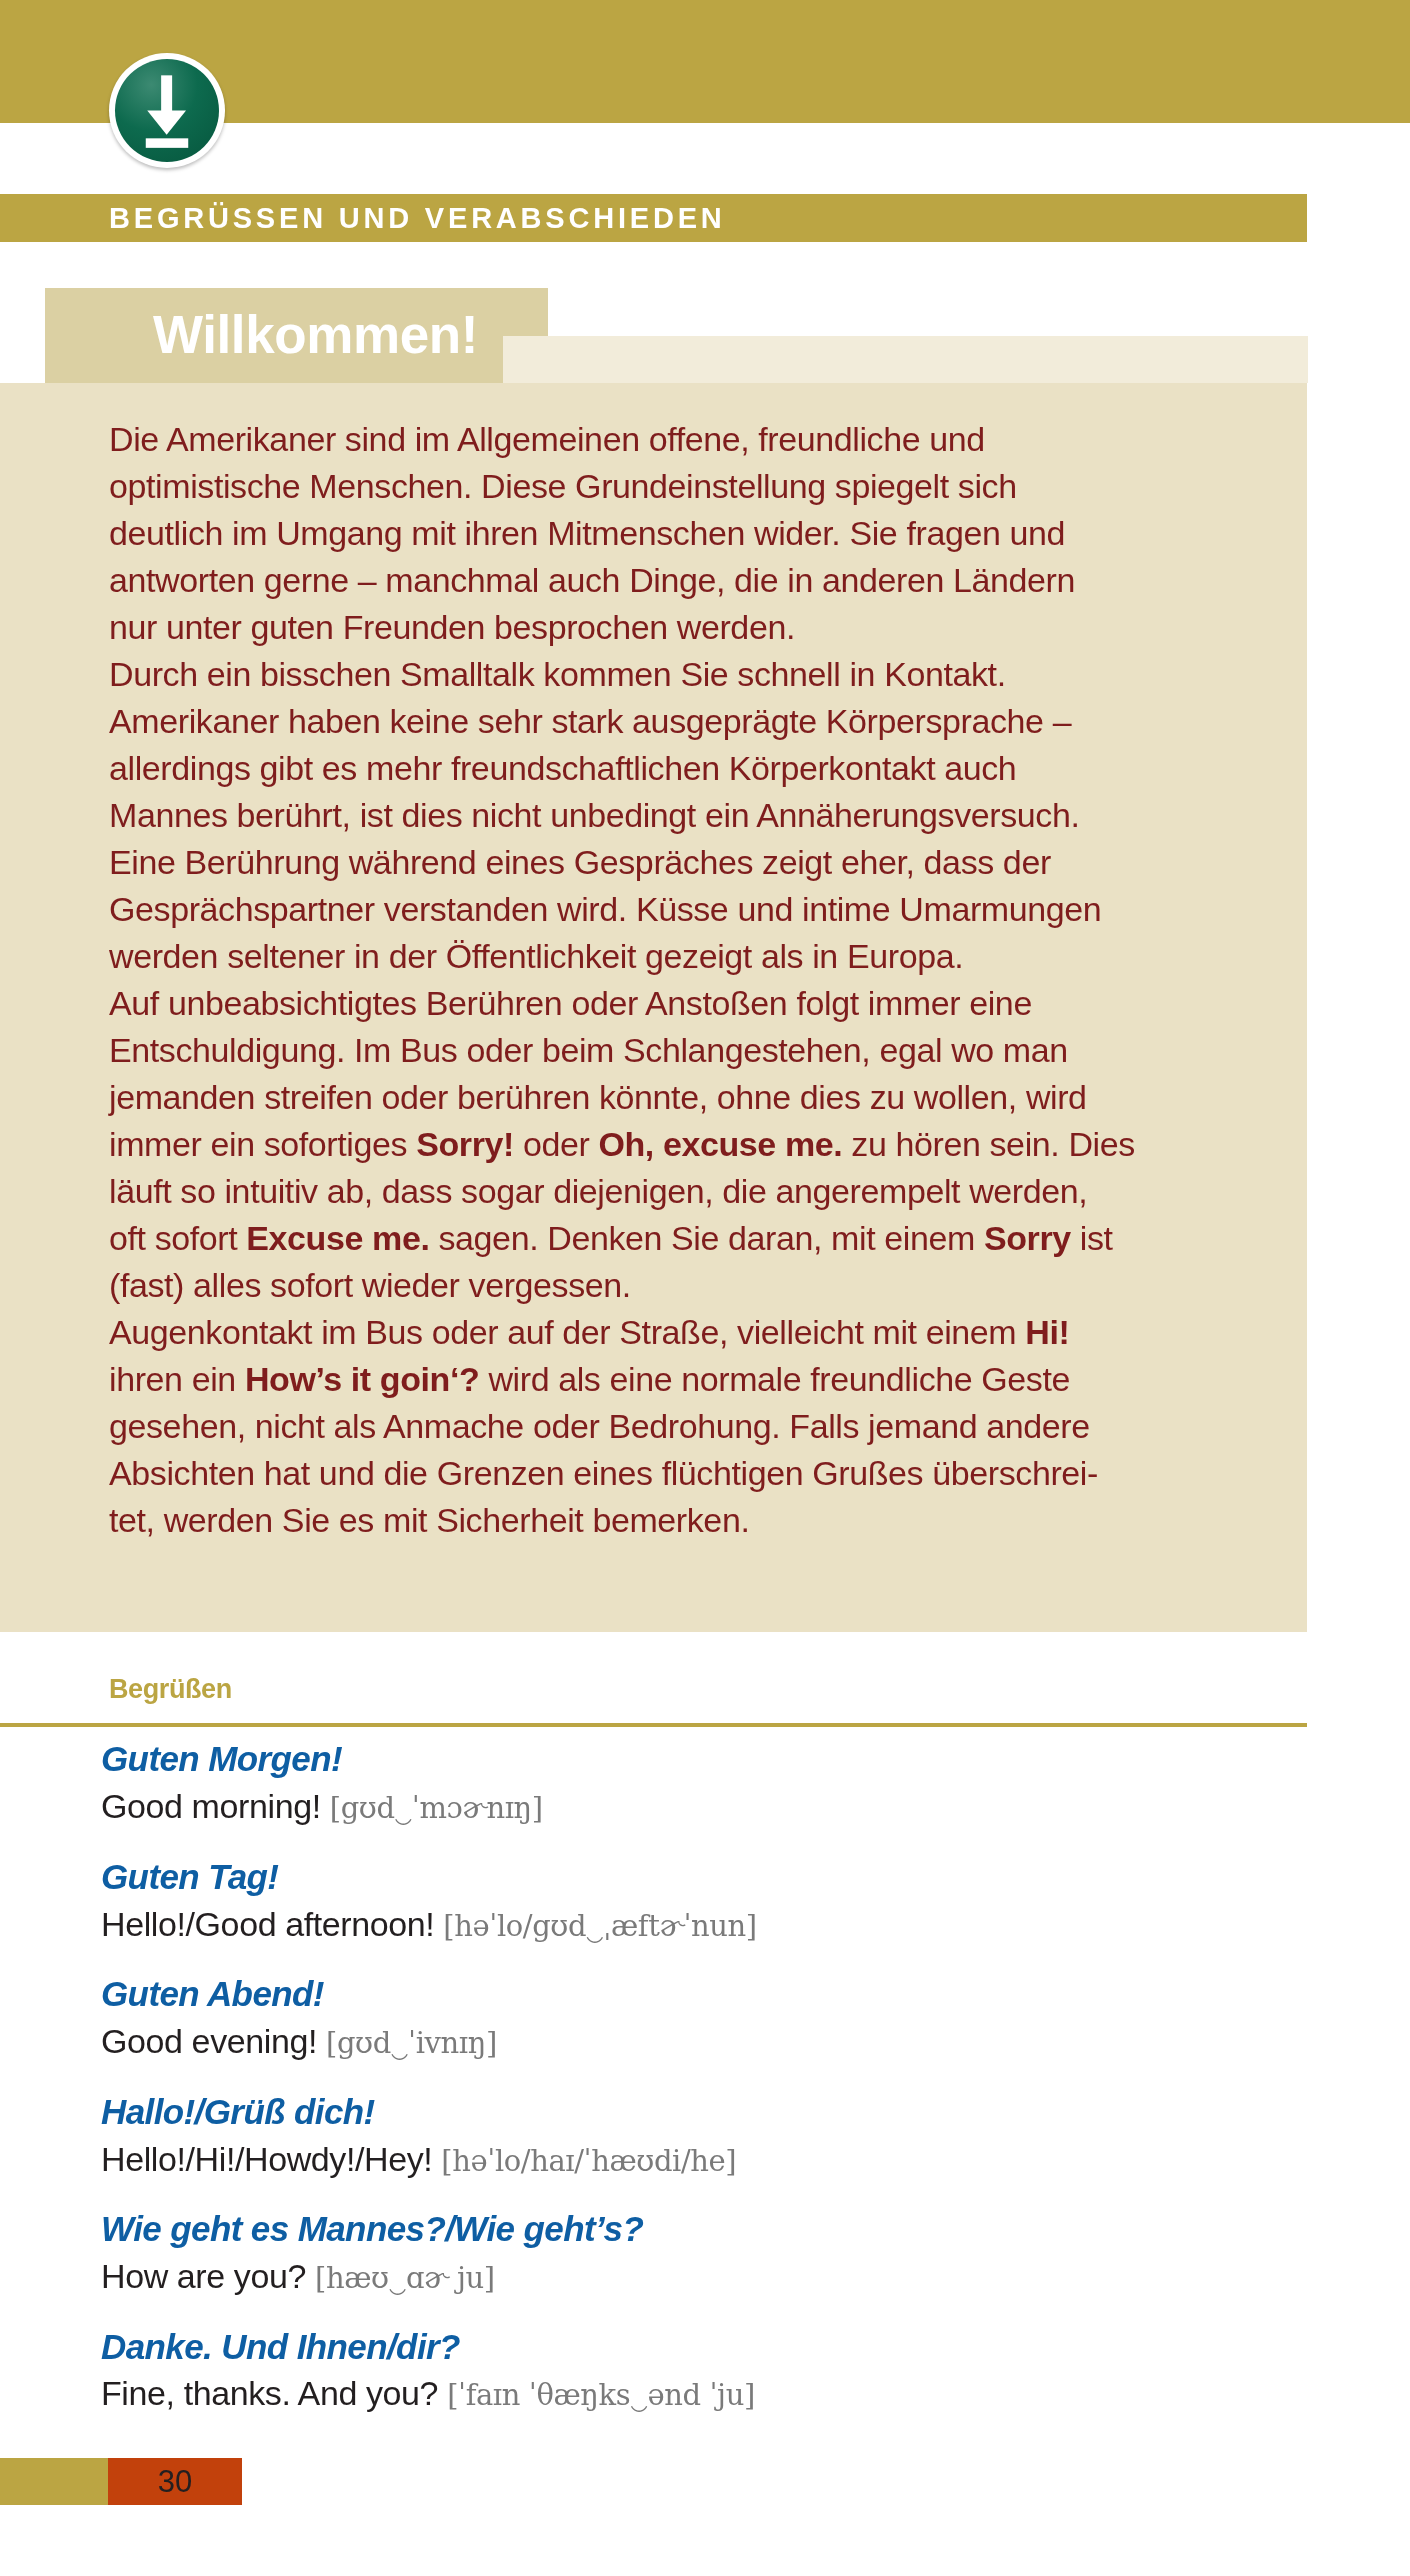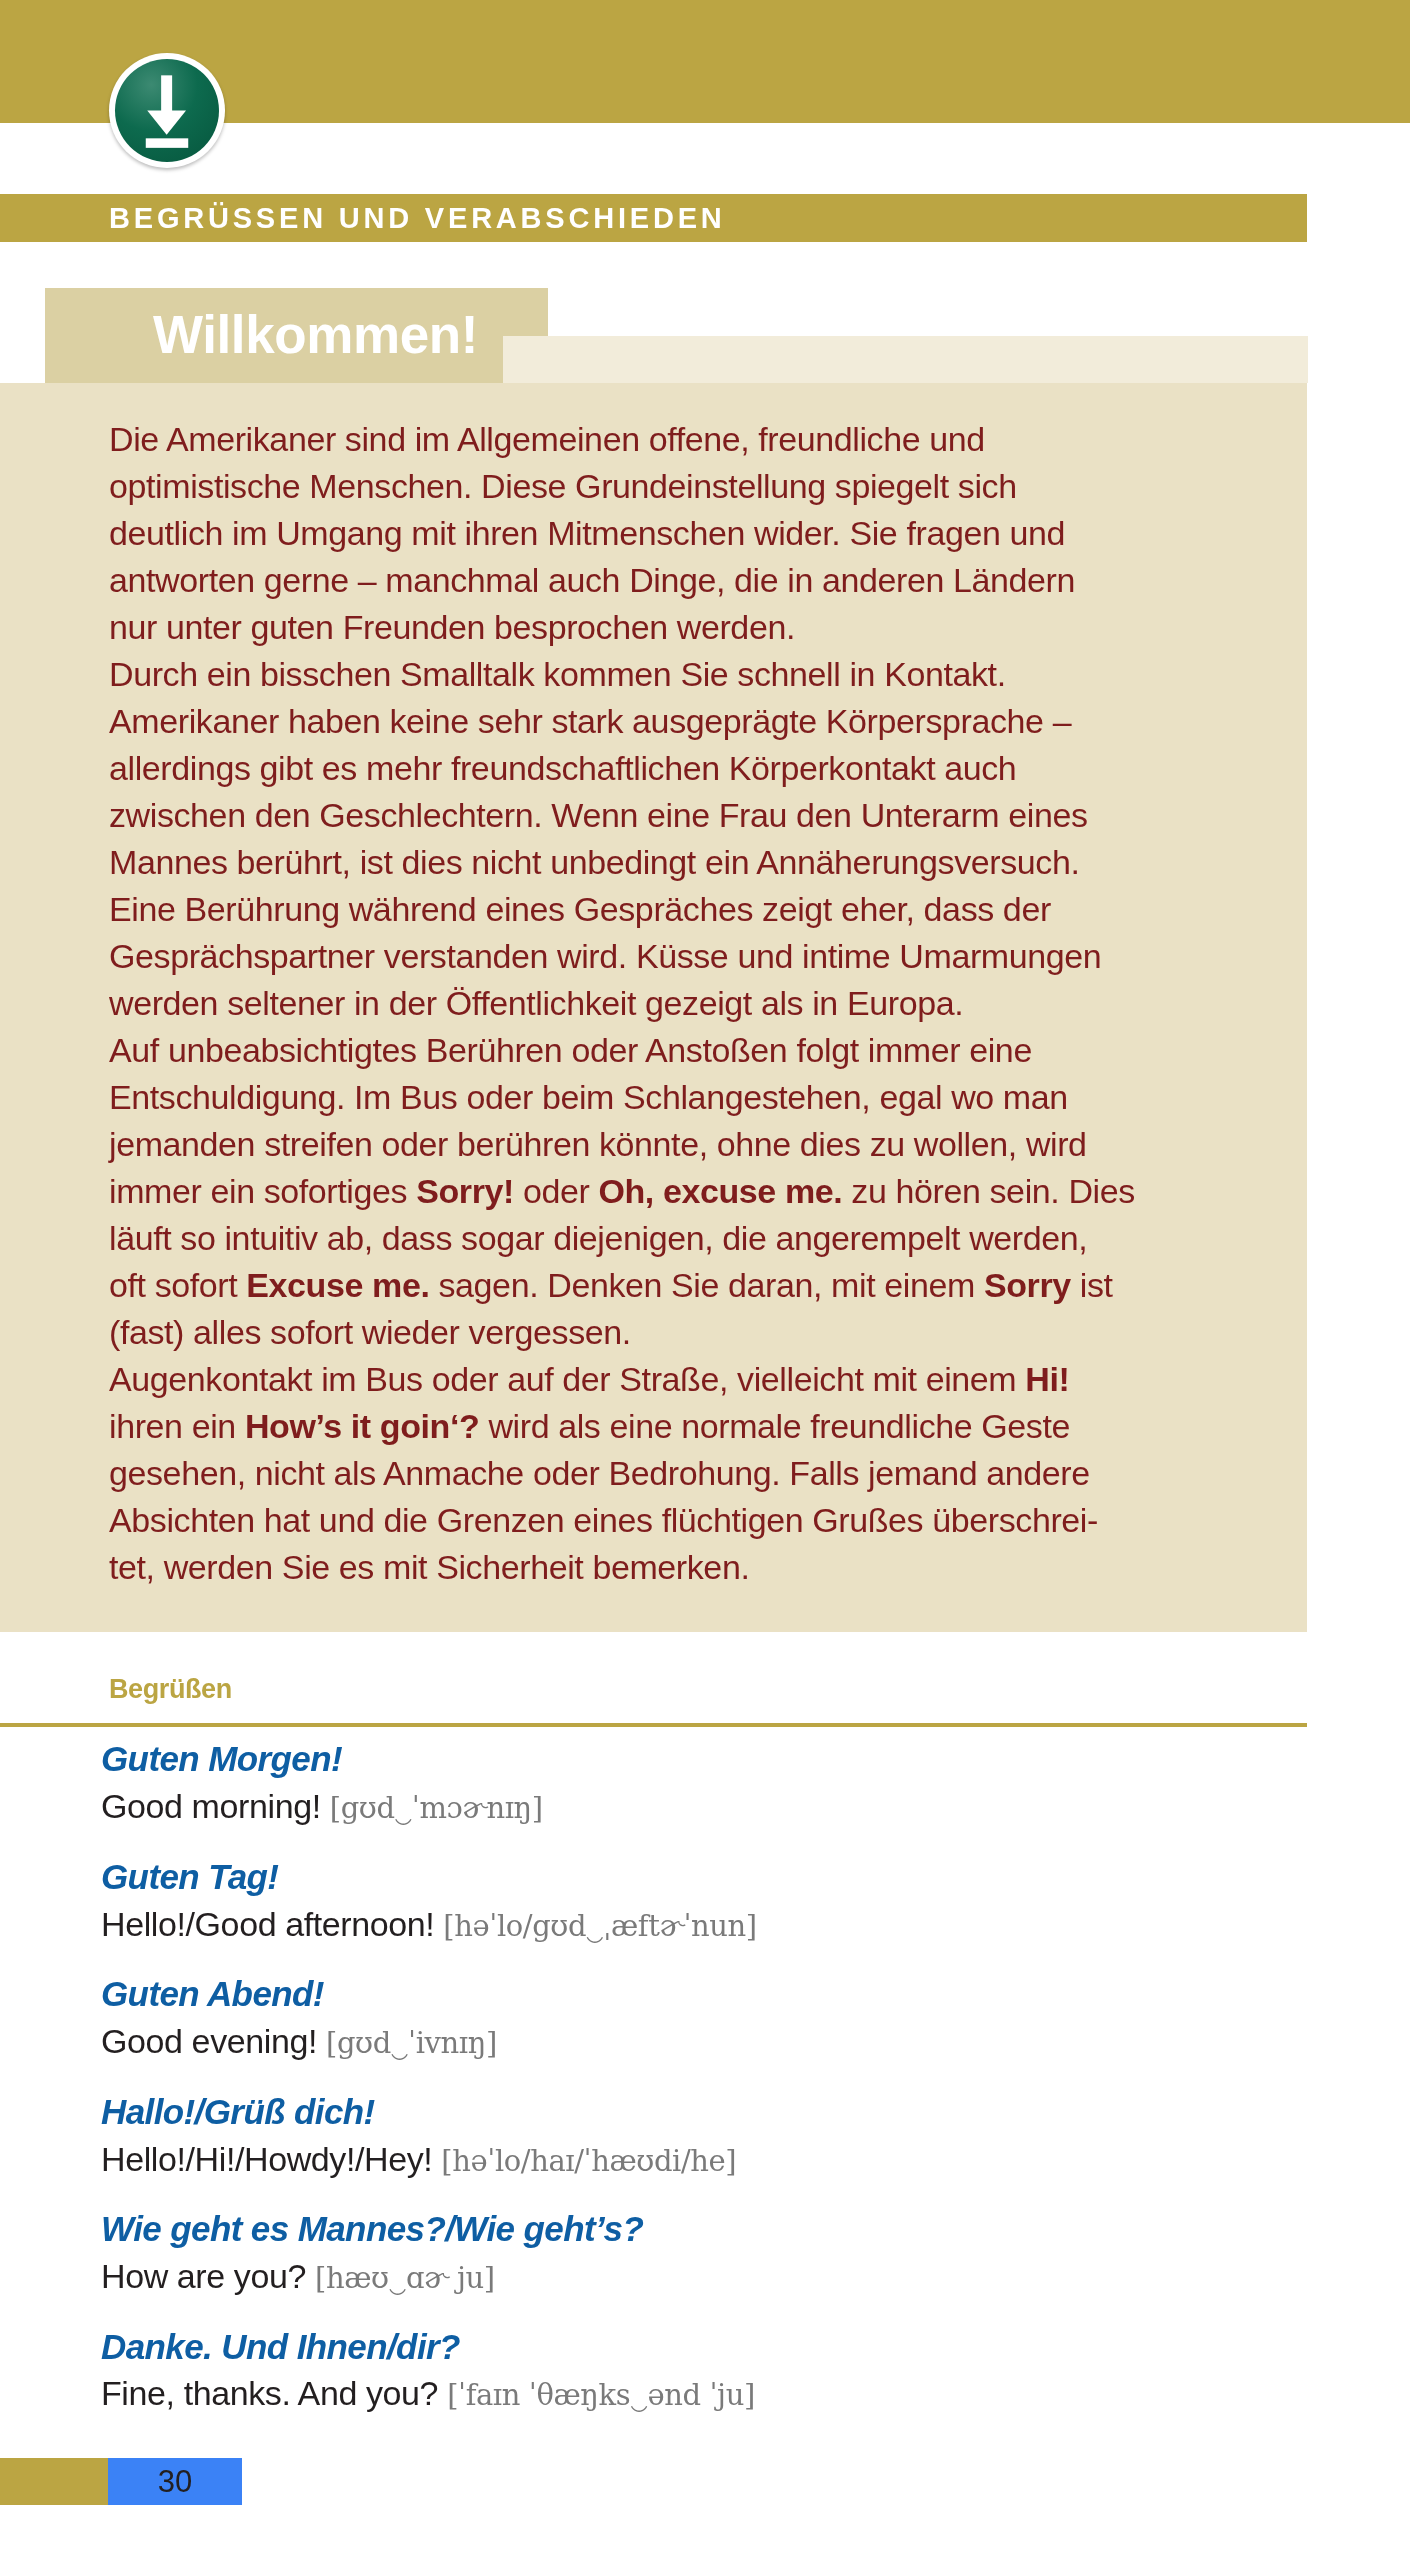--- a/index.html
+++ b/index.html
@@ -24,21 +24,21 @@
   .para-line { white-space:nowrap; height:47px; letter-spacing:-0.4px; }
   .para-line b { font-weight:bold; }
   .sub-heading { left:109px; top:1666px; font-size:27px; line-height:47px; color:#BBA543;
                  font-weight:bold; white-space:nowrap; letter-spacing:-0.4px; }
   .sub-rule { left:0; top:1723px; width:1307px; height:3.7px; background:#BBA543; }
   .phrase { position:absolute; left:101px; white-space:nowrap; }
   .phrase-de { font-size:35px; line-height:47px; font-weight:bold; font-style:italic; color:#0E5EA3; letter-spacing:-0.6px; }
   .phrase-en { font-size:34px; line-height:47px; color:#231f20; letter-spacing:-0.4px; }
   .ipa { font-family:"DejaVu Serif", "Liberation Serif", serif; color:#7a7a7a; font-size:29px; letter-spacing:-0.4px; }
   .page-gold { left:0; top:2458px; width:108px; height:47px; background:#BBA543; }
-  .page-box { left:108px; top:2458px; width:134px; height:47px; background:#3b82f6;
+  .page-box { left:108px; top:2458px; width:134px; height:47px; background:#c2410c;
               text-align:center; line-height:47px; font-size:31px; color:#231f20; }
 </style>
 </head>
 <body>
 
 <div class="abs top-band"></div>
 
 <div class="abs icon-ring">
   <div class="icon-disc">
     <svg width="104" height="103" viewBox="0 0 142 140">
@@ -61,21 +61,20 @@
 <div class="abs info-box"></div>
 <div class="abs para" id="para">
     <div class="para-line"><span>Die Amerikaner sind im Allgemeinen offene, freundliche und</span></div>
     <div class="para-line"><span>optimistische Menschen. Diese Grundeinstellung spiegelt sich</span></div>
     <div class="para-line"><span>deutlich im Umgang mit ihren Mitmenschen wider. Sie fragen und</span></div>
     <div class="para-line"><span>antworten gerne – manchmal auch Dinge, die in anderen Ländern</span></div>
     <div class="para-line"><span>nur unter guten Freunden besprochen werden.</span></div>
     <div class="para-line"><span>Durch ein bisschen Smalltalk kommen Sie schnell in Kontakt.</span></div>
     <div class="para-line"><span>Amerikaner haben keine sehr stark ausgeprägte Körpersprache –</span></div>
     <div class="para-line"><span>allerdings gibt es mehr freundschaftlichen Körperkontakt auch</span></div>
-    <div class="para-line"><span>zwischen den Geschlechtern. Wenn eine Frau den Unterarm eines</span></div>
     <div class="para-line"><span>Mannes berührt, ist dies nicht unbedingt ein Annäherungsversuch.</span></div>
     <div class="para-line"><span>Eine Berührung während eines Gespräches zeigt eher, dass der</span></div>
     <div class="para-line"><span>Gesprächspartner verstanden wird. Küsse und intime Umarmungen</span></div>
     <div class="para-line"><span>werden seltener in der Öffentlichkeit gezeigt als in Europa.</span></div>
     <div class="para-line"><span>Auf unbeabsichtigtes Berühren oder Anstoßen folgt immer eine</span></div>
     <div class="para-line"><span>Entschuldigung. Im Bus oder beim Schlangestehen, egal wo man</span></div>
     <div class="para-line"><span>jemanden streifen oder berühren könnte, ohne dies zu wollen, wird</span></div>
     <div class="para-line"><span>immer ein sofortiges </span><b>Sorry!</b><span> oder </span><b>Oh, excuse me.</b><span> zu hören sein. Dies</span></div>
     <div class="para-line"><span>läuft so intuitiv ab, dass sogar diejenigen, die angerempelt werden,</span></div>
     <div class="para-line"><span>oft sofort </span><b>Excuse me.</b><span> sagen. Denken Sie daran, mit einem </span><b>Sorry</b><span> ist</span></div>

